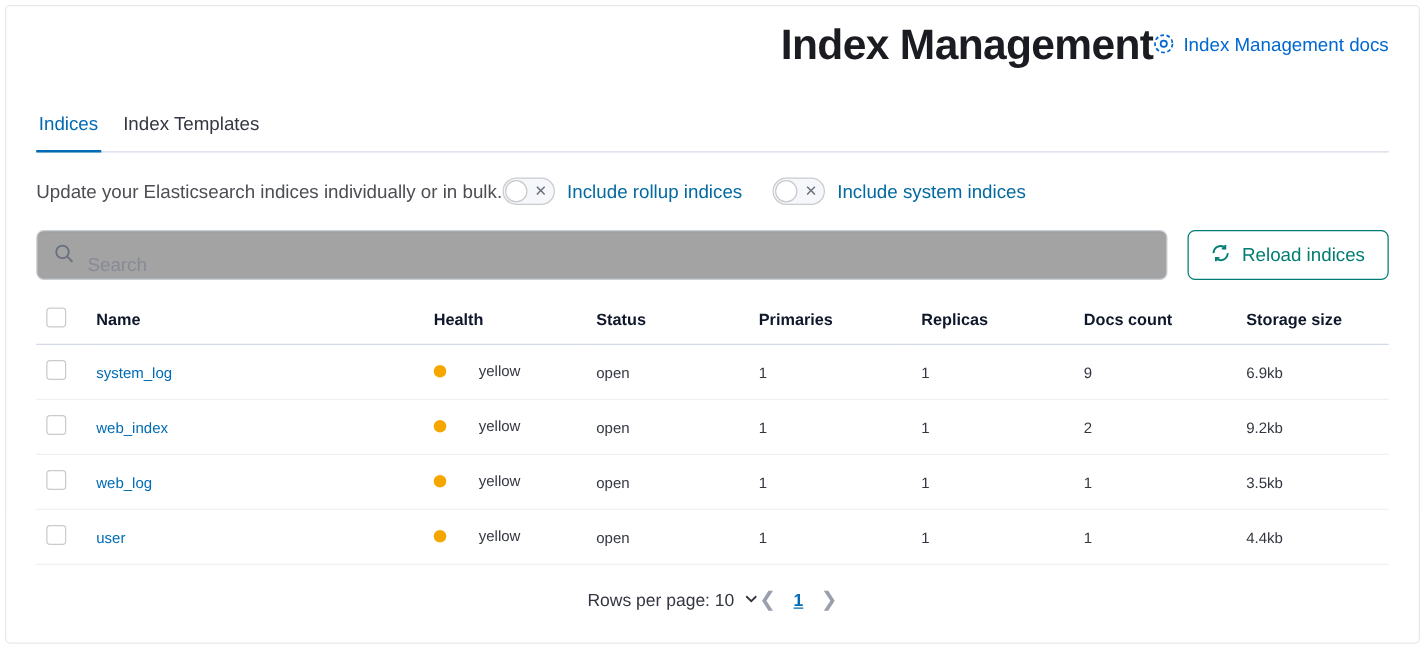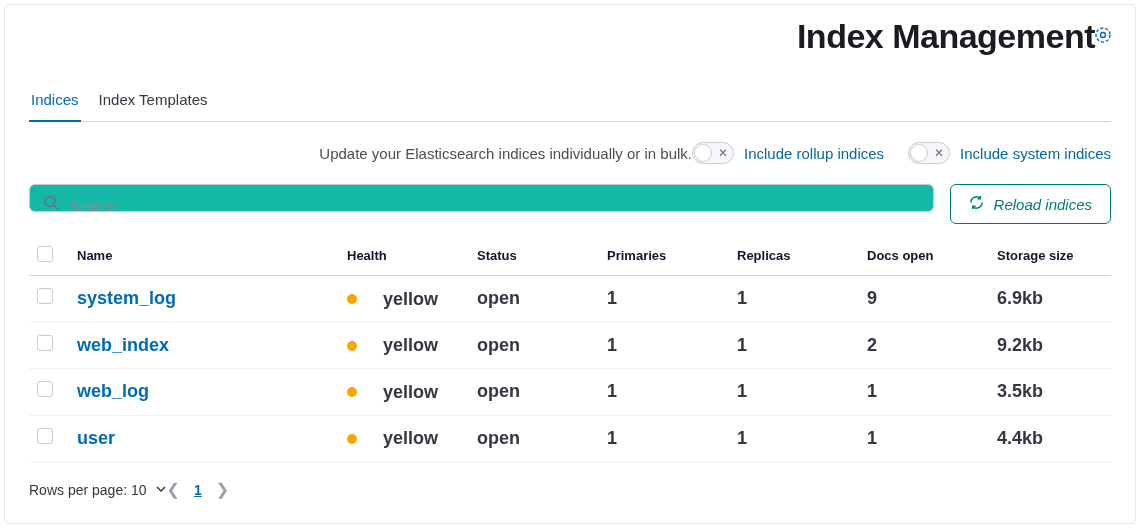--- a/index.html
+++ b/index.html
@@ -11,71 +11,72 @@
       width: 1140px;
     }
     .container { padding: 12px 24px 24px 24px; border: 1px solid #e6e8eb; border-radius: 4px; margin: 4px; }
     .header-row { display: flex; justify-content: flex-end; align-items: center; margin-bottom: 24px; }
     .page-title { font-size: 34px; font-weight: 600; letter-spacing: -0.5px; }
     .docs-link { display: inline-flex; align-items: center; gap: 8px; color: #0068d0; font-size: 15px; font-weight: 500; text-decoration: none; cursor: pointer; }
     .docs-link svg { width: 16px; height: 16px; }
     .tabs { display: flex; gap: 16px; border-bottom: 1px solid #d3dae6; margin-bottom: 20px; }
     .tab { padding: 10px 2px 12px 2px; font-size: 15px; color: #343741; cursor: pointer; border-bottom: 2px solid transparent; position: relative; top: 1px; font-weight: 500; }
     .tab.active { color: #006bb4; border-bottom-color: #006bb4; }
-    .filter-row { display: flex; justify-content: flex-end; align-items: center; margin-bottom: 20px; }
+    .filter-row { display: flex; justify-content: flex-start; align-items: center; margin-bottom: 20px; }
     .filter-text { color: #4c4e54; font-size: 15px; }
     .toggles { display: flex; gap: 24px; align-items: center; }
     .toggle-wrap { display: inline-flex; align-items: center; gap: 10px; }
     .toggle { position: relative; width: 42px; height: 22px; border-radius: 11px; border: 1px solid #c9cbcf; background: #f5f7fa; cursor: pointer; display: inline-flex; align-items: center; }
     .toggle-knob { position: absolute; left: 1px; top: 1px; width: 18px; height: 18px; border-radius: 50%; background: #fff; border: 1px solid #c9cbcf; }
     .toggle-x { position: absolute; right: 5px; top: 50%; transform: translateY(-50%); font-size: 12px; color: #69707d; }
     .toggle-label { font-size: 15px; color: #0369a1; }
     .action-row { display: flex; gap: 16px; margin-bottom: 12px; }
     .search-wrap { flex: 1; position: relative; }
     .search-icon { position: absolute; left: 14px; top: 50%; transform: translateY(-50%); color: #69707d; }
-    .search-input { width: 100%; height: 28px; border: 1px solid #c9cdd4; border-radius: 6px; padding: 16px 12px 0 40px; font-size: 15px; background: #14b8a6; box-shadow: 0 1px 1px rgba(0,0,0,0.03) inset; }
+    .search-input { width: 100%; height: 40px; border: 1px solid #c9cdd4; border-radius: 6px; padding: 16px 12px 0 40px; font-size: 15px; background: #a3a3a3; box-shadow: 0 1px 1px rgba(0,0,0,0.03) inset; }
     .search-input::placeholder { color: #878b95; }
-    .reload-btn { height: 40px; padding: 4px 18px; border: 1px solid #017d73; border-radius: 6px; background: #fff; color: #017d73; font-size: 15px; font-weight: 500; display: inline-flex; align-items: center; gap: 10px; cursor: pointer; font-style: italic; }
+    .reload-btn { height: 40px; padding: 4px 18px; border: 1px solid #017d73; border-radius: 6px; background: #fff; color: #017d73; font-size: 15px; font-weight: 500; display: inline-flex; align-items: center; gap: 10px; cursor: pointer; }
     .reload-btn svg { width: 15px; height: 15px; }
     table { width: 100%; border-collapse: collapse; }
     thead th { text-align: left; font-size: 13px; font-weight: 600; color: #0f172a; padding: 10px 8px; border-bottom: 1px solid #d3dae6; }
     tbody tr { border-bottom: 1px solid #eef0f3; }
-    tbody td { padding: 12px 8px; font-size: 18px; color: #343741; vertical-align: middle; font-weight: bold; }
+    tbody td { padding: 12px 8px; font-size: 12px; color: #343741; vertical-align: middle; }
     .chk { width: 16px; height: 16px; border: 1px solid #c9cbcf; border-radius: 3px; background: #fff; display: inline-block; cursor: pointer; }
     .index-link { color: #006bb4; cursor: pointer; }
     .health-cell { display: inline-flex; align-items: center; gap: 26px; }
     .health-dot { width: 10px; height: 10px; border-radius: 50%; background: #f5a700; display: inline-block; }
     .col-chk { width: 40px; }
     .col-name { width: 270px; }
     .col-health { width: 130px; }
     .col-status { width: 130px; }
     .col-primaries { width: 130px; }
     .col-replicas { width: 130px; }
     .col-docs { width: 130px; }
-    .footer-row { display: flex; justify-content: flex-start; align-items: center; margin-top: 18px; }
+    .footer-row { display: flex; justify-content: center; align-items: center; margin-top: 18px; }
     .rows-per { display: inline-flex; align-items: center; gap: 8px; font-size: 14px; color: #343741; cursor: pointer; }
     .rows-per svg { width: 12px; height: 12px; }
     .pager { display: inline-flex; align-items: center; gap: 14px; }
     .pager-arrow { color: #9aa0ab; font-size: 16px; cursor: default; }
     .pager-page { color: #006bb4; font-weight: 700; text-decoration: underline; cursor: pointer; }
   </style>
 </head>
 <body>
 
 <div class="container">
 
   <div class="header-row">
     <h1 class="page-title">Index Management</h1>
     <a class="docs-link">
       <span>
         <svg viewBox="0 0 16 16" fill="none" stroke="#0068d0" stroke-width="1.4">
           <circle cx="8" cy="8" r="7" stroke-dasharray="3 2"></circle>
           <circle cx="8" cy="8" r="2.5" fill="none"></circle>
         </svg>
       </span>
+      <span>Index Management docs</span>
     </a>
   </div>
 
   <div class="tabs">
     <div class="tab active">Indices</div>
     <div class="tab">Index Templates</div>
   </div>
 
   <div class="filter-row">
     <div class="filter-text">Update your Elasticsearch indices individually or in bulk.</div>
@@ -122,21 +123,21 @@
 
   <table>
     <thead>
       <tr>
         <th class="col-chk"><span class="chk"></span></th>
         <th class="col-name">Name</th>
         <th class="col-health">Health</th>
         <th class="col-status">Status</th>
         <th class="col-primaries">Primaries</th>
         <th class="col-replicas">Replicas</th>
-        <th class="col-docs">Docs open</th>
+        <th class="col-docs">Docs count</th>
         <th>Storage size</th>
       </tr>
     </thead>
     <tbody id="tbody">
         <tr>
           <td class="col-chk"><span class="chk"></span></td>
           <td class="col-name"><span class="index-link">system_log</span></td>
           <td class="col-health"><span class="health-cell">
               <span class="health-dot"></span>
               <span>yellow</span>

